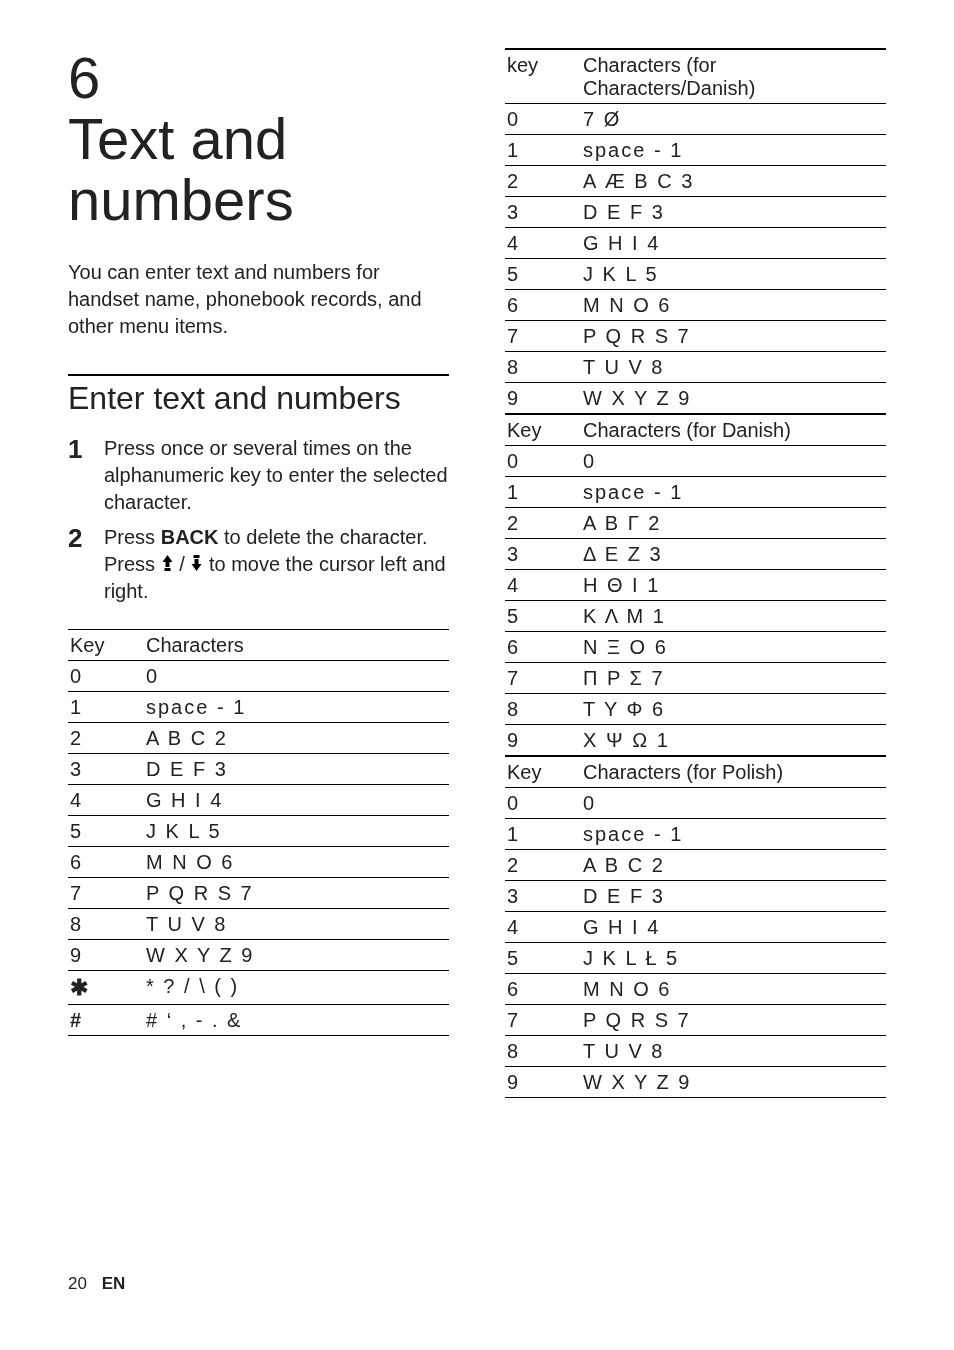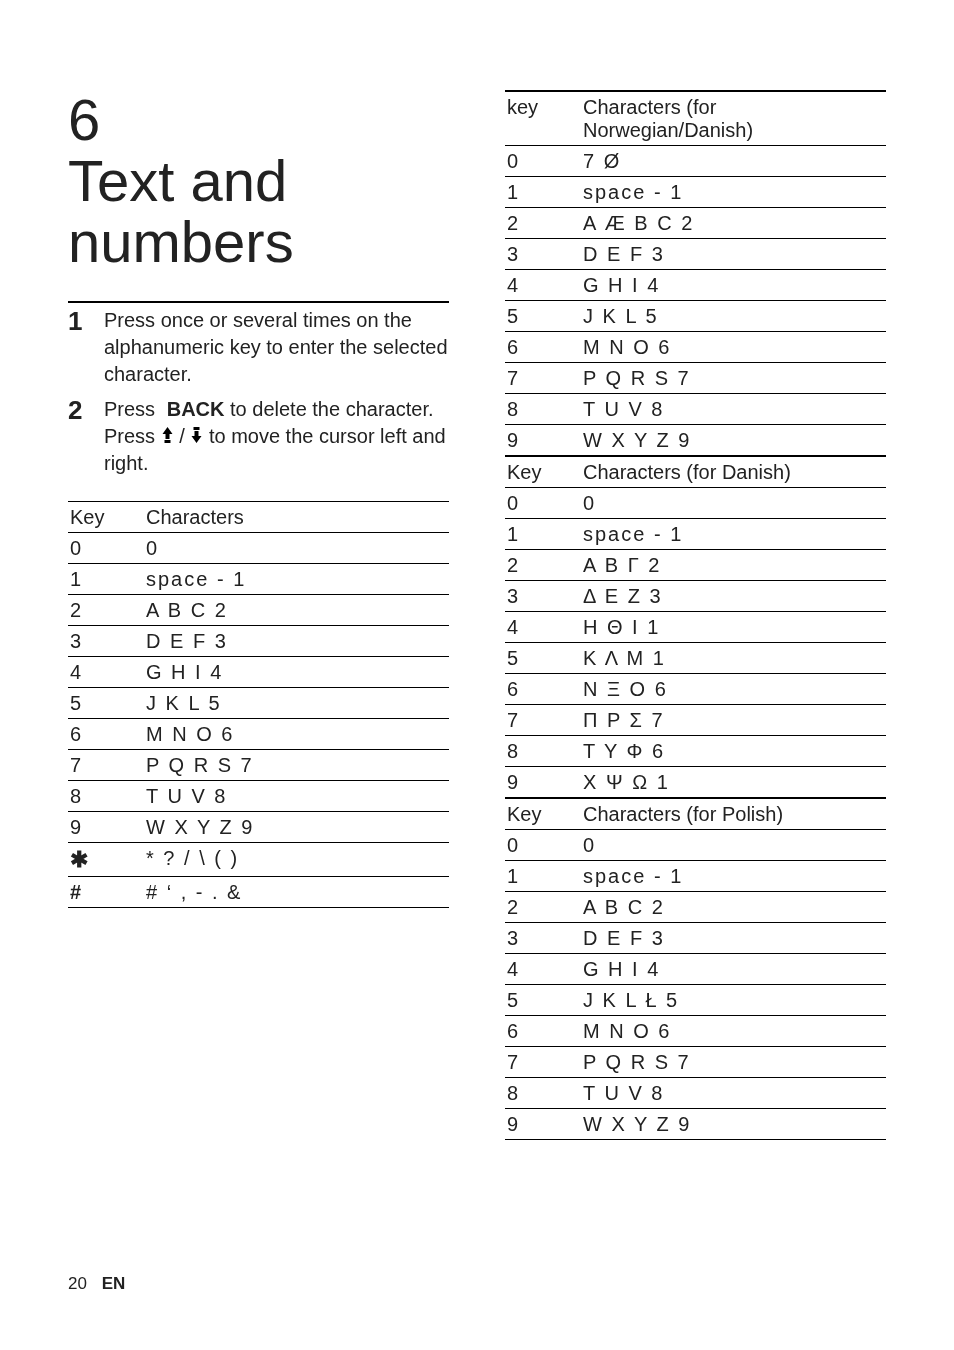--- a/index.html
+++ b/index.html
@@ -9,21 +9,21 @@
     height: 1350px;
     background: #fff;
     font-family: "Gill Sans", "Gill Sans MT", "Segoe UI", Arial, sans-serif;
     color: #222;
     font-weight: 300;
   }
   .page {
     box-sizing: border-box;
     width: 954px;
     height: 1350px;
-    padding: 90px 68px 50px 68px;
+    padding: 48px 68px 50px 68px;
     position: relative;
   }
   .columns {
     display: flex;
     gap: 56px;
   }
   .col {
     flex: 1;
     min-width: 0;
   }
@@ -74,21 +74,20 @@
     font-weight: 600;
     line-height: 1.1;
     width: 20px;
     flex-shrink: 0;
   }
   ol.steps .body {
     flex: 1;
   }
   ol.steps .body b {
     font-weight: 600;
-    margin-left: 6px;
   }
   .icon {
     display: inline-block;
     vertical-align: -1px;
   }
   .icon svg {
     width: 13px;
     height: 18px;
     display: block;
   }
@@ -133,22 +132,24 @@
 <body>
 
 <div class="page">
   <div class="columns">
 
     <div class="col">
       <h1 class="chapter">
         <span class="chapnum">6</span><span class="chaptext">Text and numbers</span>
       </h1>
 
+      <p class="intro">You can enter text and numbers for handset name, phonebook records, and other menu items.</p>
 
       <hr class="rule">
+      <h2 class="section">Enter text and numbers</h2>
 
       <ol class="steps">
         <li>
           <span class="num">1</span>
           <span class="body">Press once or several times on the alphanumeric key to enter the selected character.</span>
         </li>
         <li>
           <span class="num">2</span>
           <span class="body">
             <span>Press </span><b>BACK</b><span> to delete the character. Press </span><span class="icon"><svg viewBox="0 0 12 18">
@@ -218,33 +219,33 @@
             </tr>
       </tbody>
         </table>
     </div>
 
     <div class="col">
       <table class="kt">
         <tbody>
             <tr class="headrow">
               <td class="k">key</td>
-              <td>Characters (for Norwegian/Danish)</td>
+              <td>Characters (for Characters/Danish)</td>
             </tr>
         <tr>
               <td class="k">0</td>
               <td class="v">7 Ø</td>
             </tr>
         <tr>
               <td class="k">1</td>
               <td class="v">space - 1</td>
             </tr>
         <tr>
               <td class="k">2</td>
-              <td class="v">A Æ B C 2</td>
+              <td class="v">A Æ B C 3</td>
             </tr>
         <tr>
               <td class="k">3</td>
               <td class="v">D E F 3</td>
             </tr>
         <tr>
               <td class="k">4</td>
               <td class="v">G H I 4</td>
             </tr>
         <tr>

